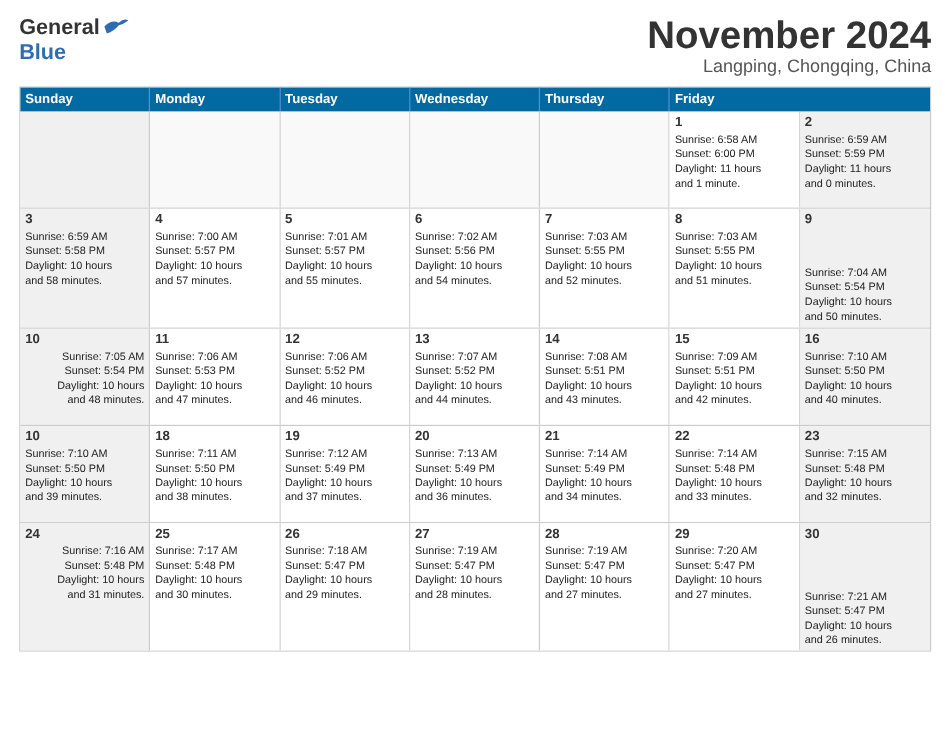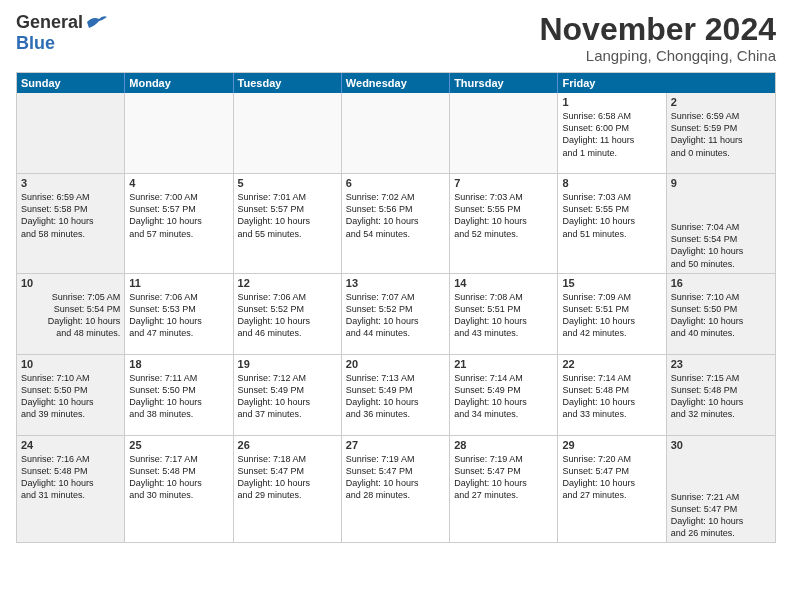--- a/index.html
+++ b/index.html
@@ -303,21 +303,21 @@
             <span class="day-num">23</span>
             <div class="cell-text" style="white-space: pre-line;">Sunrise: 7:15 AM
 Sunset: 5:48 PM
 Daylight: 10 hours
 and 32 minutes.</div>
           </div>
         </div>
         <div class="cal-row">
           <div class="cal-cell shaded">
             <span class="day-num">24</span>
-            <div class="cell-text" style="white-space: pre-line;">Sunrise: 7:16 AM
+            <div class="cell-text" style="white-space: pre-line; text-align: right;">Sunrise: 7:16 AM
 Sunset: 5:48 PM
 Daylight: 10 hours
 and 31 minutes.</div>
           </div>
           <div class="cal-cell">
             <span class="day-num">25</span>
             <div class="cell-text" style="white-space: pre-line;">Sunrise: 7:17 AM
 Sunset: 5:48 PM
 Daylight: 10 hours
 and 30 minutes.</div>

